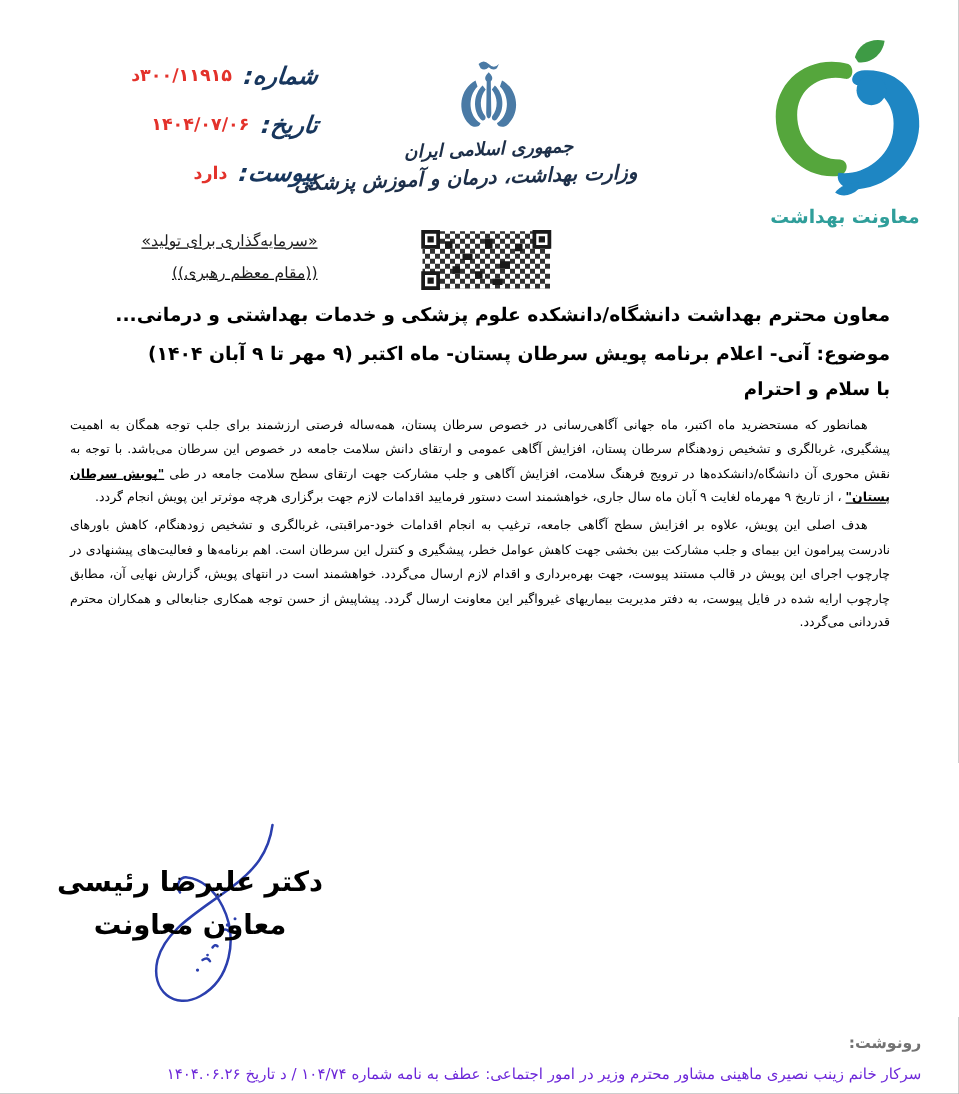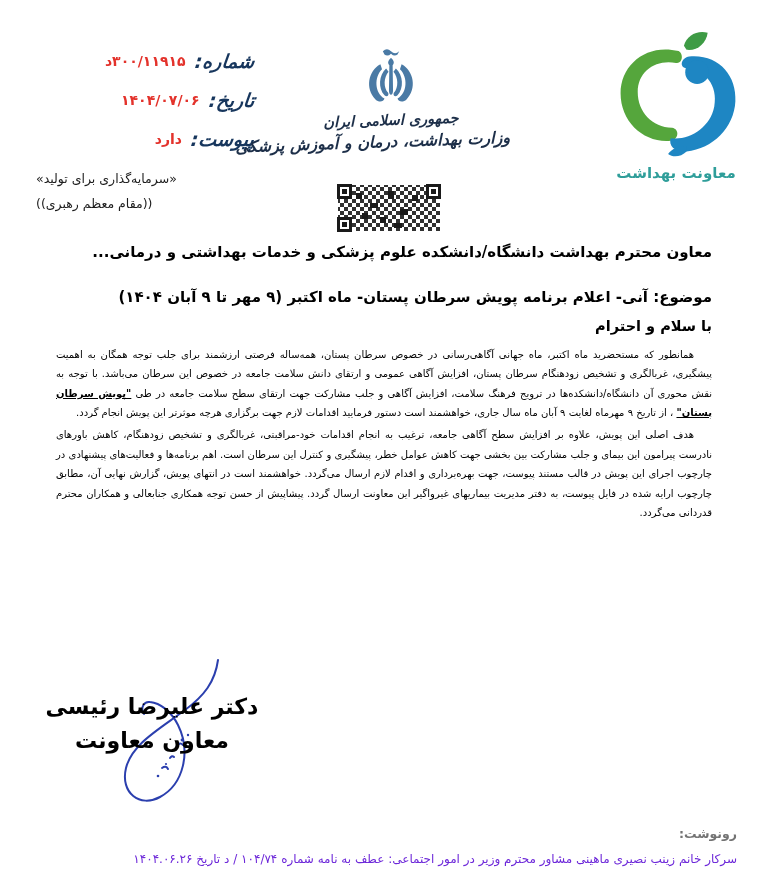--- a/index.html
+++ b/index.html
@@ -9,39 +9,39 @@
     font-family:"DejaVu Sans",sans-serif;color:#000;
   }
   
   .meta{position:absolute;left:36px;top:50px;width:218px;direction:rtl;}
   .meta-row{display:flex;direction:rtl;align-items:center;gap:9px;margin-bottom:17px;}
   .meta-label{
     font-size:19px;font-weight:bold;font-style:italic;color:#17365d;
     transform:skewX(-6deg);white-space:nowrap;
   }
   .meta-value{font-size:14px;font-weight:bold;color:#e3322b;white-space:nowrap;}
-  .slogan{position:absolute;left:36px;top:166px;width:218px;text-align:left;direction:rtl;}
+  .slogan{position:absolute;left:36px;top:180px;width:218px;text-align:right;direction:rtl;text-decoration:underline;}
   .slogan div{font-size:12.5px;color:#1c1c1c;line-height:2.0;}
   
   .emblem-block{position:absolute;left:272px;top:48px;width:238px;text-align:center;direction:rtl;}
   .emblem-block svg{display:block;margin:0 auto;}
   .gov-line1{font-size:14.5px;font-weight:bold;font-style:italic;color:#1d2f49;
     transform:rotate(-2deg);margin-top:2px;white-space:nowrap;}
   .gov-line2{font-size:16px;font-weight:bold;font-style:italic;color:#1d2f49;
     transform:rotate(-2deg);margin-top:4px;white-space:nowrap;}
   .qr{position:absolute;left:336px;top:183px;width:106px;height:50px;}
   
   .logo-block{position:absolute;left:596px;top:30px;width:160px;text-align:center;}
   .logo-caption{font-size:15px;font-weight:bold;color:#2f9e9a;margin-top:2px;white-space:nowrap;}
   
   .letter-body{
     position:absolute;left:56px;top:238px;width:656px;
     direction:rtl;text-align:justify;
   }
-  .recipient{font-size:15px;font-weight:bold;line-height:1.9;text-align:right;margin-bottom:16px;}
+  .recipient{font-size:15px;font-weight:bold;line-height:1.9;text-align:right;margin-bottom:2px;}
   .subject{font-size:15px;font-weight:bold;line-height:1.9;text-align:right;margin-bottom:2px;}
   .salutation{font-size:14.5px;font-weight:bold;line-height:1.9;text-align:right;margin-bottom:4px;}
   .para{font-size:10px;line-height:1.96;text-indent:18px;margin:0 0 2px 0;text-align:justify;}
   .campaign{font-weight:bold;text-decoration:underline;}
   
   .sig-ink{position:absolute;left:92px;top:656px;z-index:1;}
   .sig-text{
     position:absolute;left:40px;top:690px;width:224px;z-index:2;
     text-align:center;font-weight:bold;font-size:22px;line-height:1.55;direction:rtl;
   }

